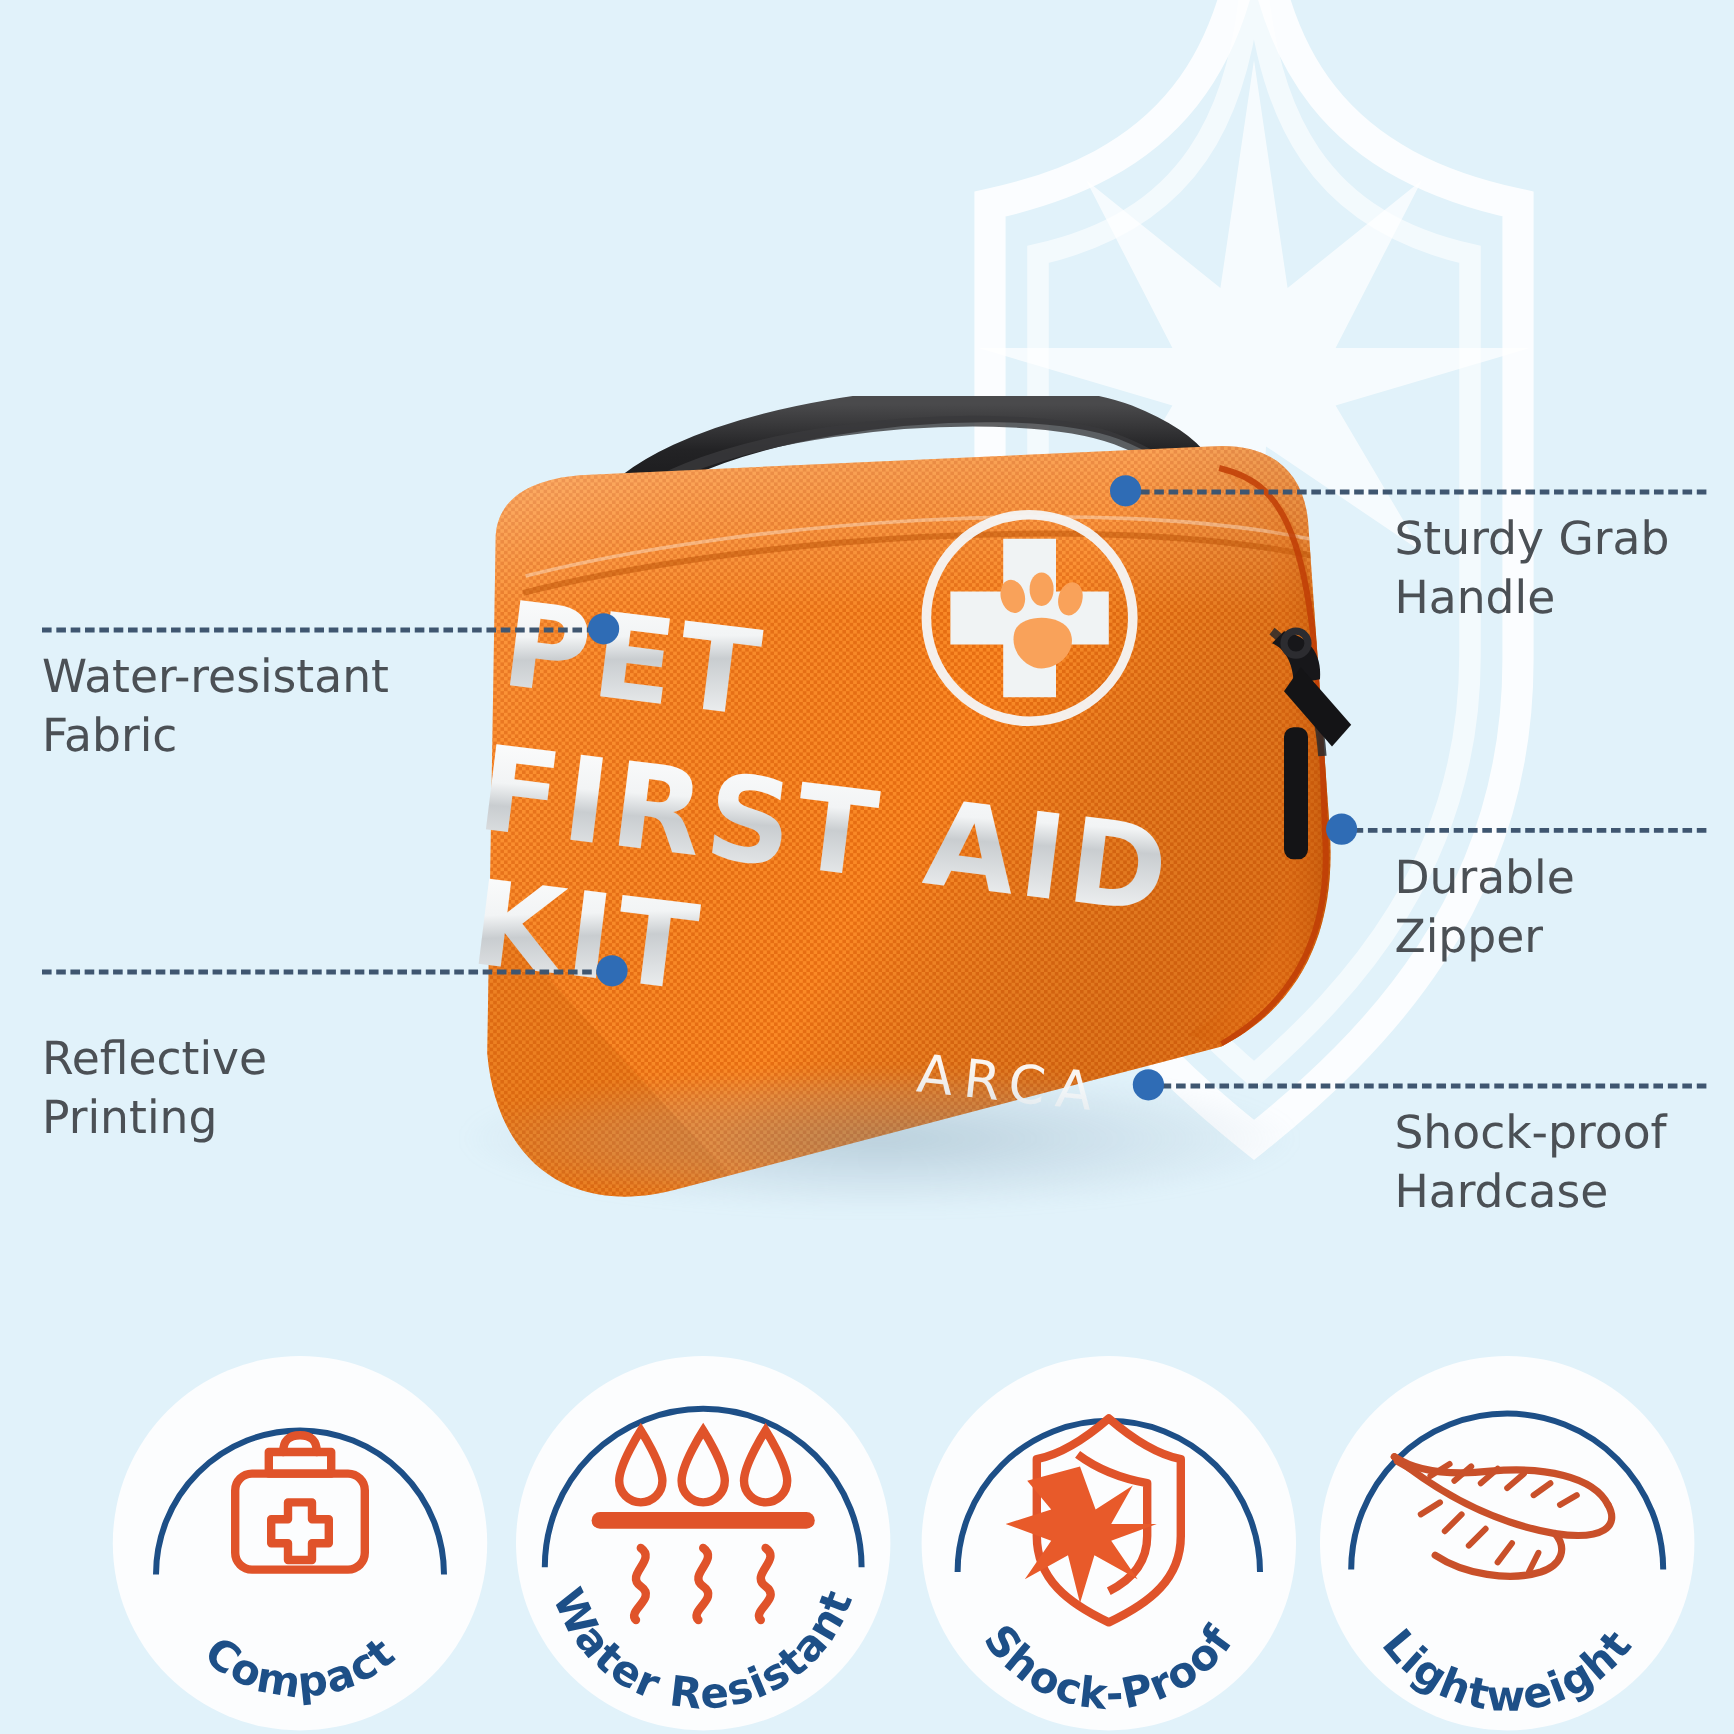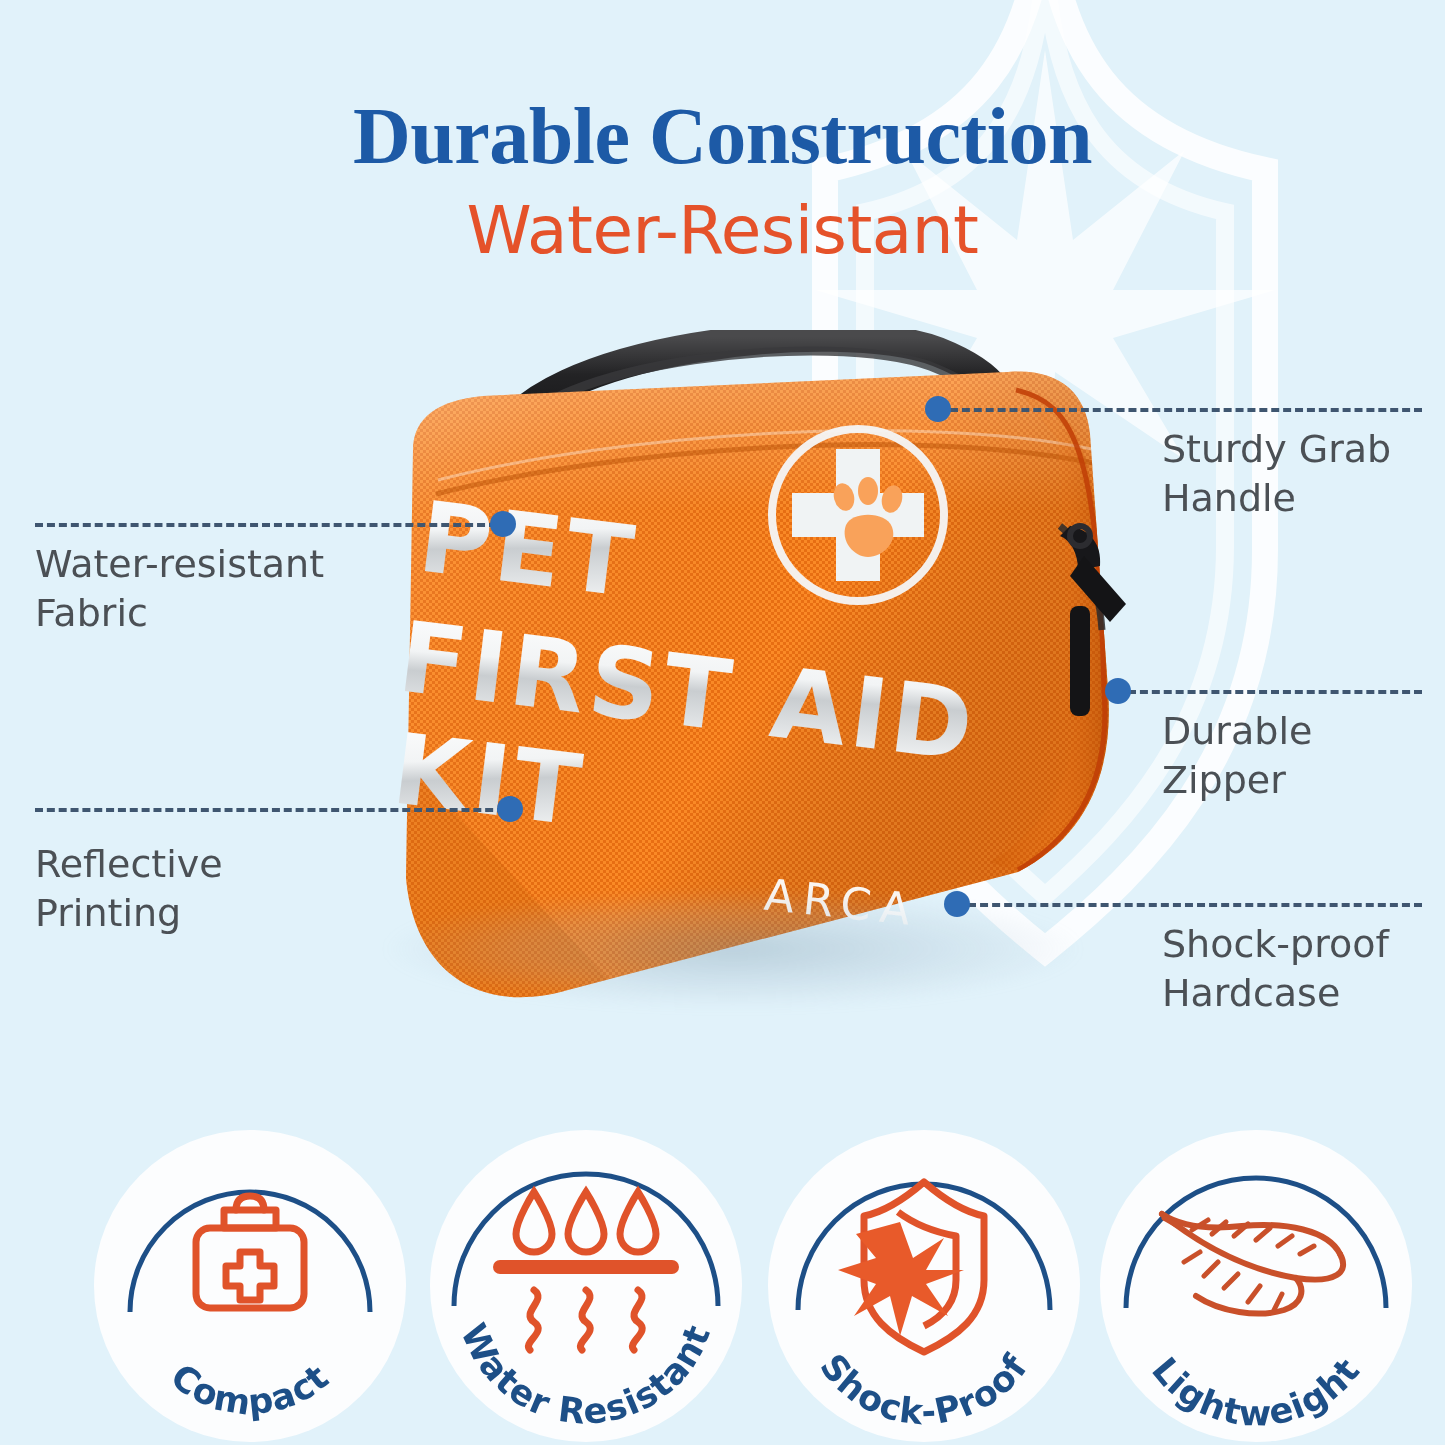--- a/index.html
+++ b/index.html
@@ -83,24 +83,20 @@
       <path d="M330 -120 C330 70 250 150 110 180 L110 560 C110 760 230 880 330 960 C430 880 550 760 550 560 L550 180 C410 150 330 70 330 -120 Z"></path>
     </g>
     <g fill="none" stroke="#ffffff" stroke-width="18" opacity="0.6">
       <path d="M330 -60 C330 120 265 196 150 222 L150 556 C150 730 250 836 330 906 C410 836 510 730 510 556 L510 222 C395 196 330 120 330 -60 Z"></path>
     </g>
     <g fill="#ffffff" opacity="0.7">
       <path d="M330 60 L358 250 L470 160 L398 300 L560 300 L398 348 L470 470 L340 382 L330 610 L318 382 L190 470 L262 348 L100 300 L262 300 L190 160 L302 250 Z"></path>
     </g>
   </svg>
 
-  <div class="title-wrap">
-    <div class="title">Durable Construction</div>
-    <div class="subtitle">Water-Resistant</div>
-  </div>
 
   <div id="product">
     <div class="shadow"></div>
 
     <svg viewBox="0 0 830 720" width="830" height="720" xmlns="http://www.w3.org/2000/svg">
       <defs>
 
         <pattern id="weave" width="6" height="6" patternUnits="userSpaceOnUse">
           <rect width="6" height="6" fill="#f47a1c"></rect>
           <rect x="0" y="0" width="3" height="3" fill="#fb8a26"></rect>
@@ -203,21 +199,21 @@
     </svg>
   </div>
 
   <div class="callout" style="left:35px;top:540px;width:360px;">
     <div class="ctext">Water-resistant
 Fabric</div>
   </div>
   <div class="dash" style="left:35px;top:523px;width:462px;"></div>
   <div class="dot" style="left:490px;top:511px;"></div>
 
-  <div class="callout" style="left:35px;top:840px;width:360px;">
+  <div class="callout" style="left:35px;top:858px;width:360px;">
     <div class="ctext">Reflective
 Printing</div>
   </div>
   <div class="dash" style="left:35px;top:808px;width:470px;"></div>
   <div class="dot" style="left:497px;top:796px;"></div>
 
   <div class="callout" style="left:1162px;top:425px;width:290px;">
     <div class="ctext">Sturdy Grab
 Handle</div>
   </div>

